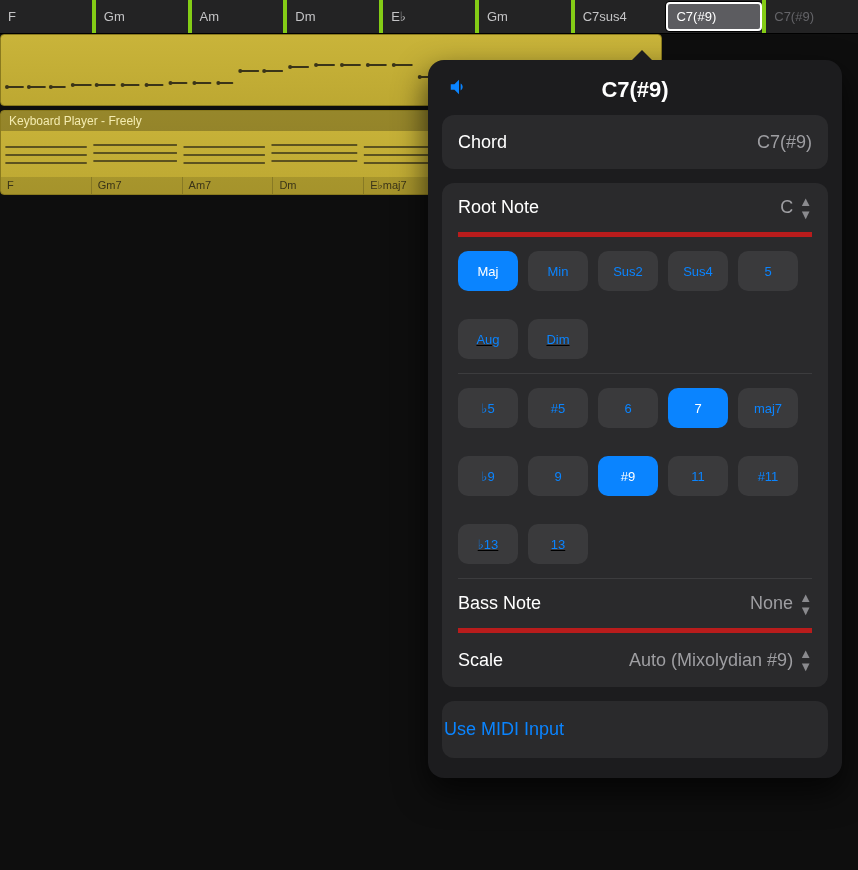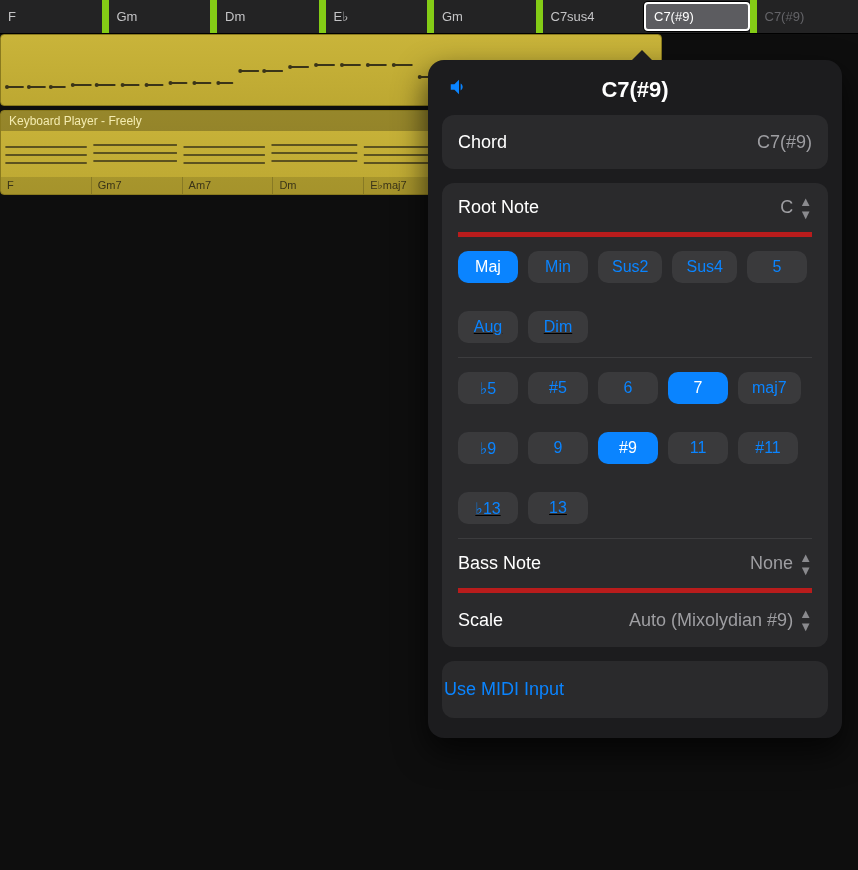--- a/index.html
+++ b/index.html
@@ -1,20 +1,20 @@
 <!DOCTYPE html>
 <html><head>
 <meta charset="utf-8">
 <style>
 * { margin:0; padding:0; box-sizing:border-box; font-family:-apple-system,"Helvetica Neue",Arial,sans-serif; }
 body { background:#0e0e0e; width:858px; height:870px; overflow:hidden; position:relative; }
 
 
 .chord-ruler { display:flex; height:34px; background:#232324; border-bottom:1px solid #000; }
-.chord-cell { flex:1; position:relative; display:flex; align-items:center; padding-left:8px; font-size:13px; color:#c4c4c6; border-left:7px solid #84cc16; cursor:pointer; }
+.chord-cell { flex:1; position:relative; display:flex; align-items:center; padding-left:8px; font-size:13px; color:#c4c4c6; border-left:4px solid #84cc16; cursor:pointer; }
 .chord-cell:first-child { border-left:none; }
 .chord-cell.selected { background:#5c5c60; color:#fff; border:2px solid #fff; border-radius:4px; margin:2px 0; box-shadow:0 0 0 1px #000; }
 .chord-cell.ghost { color:#646468; }
 
 
 .tracks { background:#0e0e0e; height:206px; }
 .track { position:relative; margin-bottom:4px; }
 .region { background:linear-gradient(#c9b43a,#bda832); border:1px solid #8a7a1e; border-radius:4px; overflow:hidden; }
 .region-header { background:rgba(0,0,0,0.25); color:#f4ecb0; font-size:12px; padding:3px 8px; }
 .region-body { height:70px; position:relative; }
@@ -33,31 +33,32 @@
 .card { background:#2a2a2c; border-radius:12px; margin:0 14px 14px; padding:0 16px; }
 .row { display:flex; align-items:center; min-height:54px; justify-content:space-between;gap:8px; }
 .row.sep { border-bottom:5px solid #b91c1c; }
 .label { color:#fff; font-size:18px; }
 .value { color:#9e9ea2; font-size:18px; display:flex; align-items:center; gap:6px; }
 .updn { color:#8a8a8e; font-size:13px; line-height:1; }
 .updn::before { content:"\25B2\A\25BC"; white-space:pre; }
 
 .chip-wrap { display:flex; flex-wrap:wrap; gap:10px; padding:14px 0; }
 .chip-wrap.sep { border-bottom:1px solid #3c3c3e;text-decoration:underline; }
-.chip { background:#3a3a3c; color:#0a84ff; border-radius:10px; height:32px; min-width:60px; padding:15px 14px; display:flex; align-items:center; justify-content:center; font-size:16px; cursor:pointer; }
+.chip { background:#3a3a3c; color:#0a84ff; border-radius:10px; height:40px; min-width:60px; padding:15px 14px; display:flex; align-items:center; justify-content:center; font-size:13px; cursor:pointer; }
 .chip.sel { background:#0a84ff; color:#fff; }
 
 .midi-btn { background:#2a2a2c; border-radius:12px; margin:0 14px; padding:18px 2px; color:#0a84ff; font-size:18px; cursor:pointer; }
 </style>
 </head>
 <body>
 
 <div class="chord-ruler" id="chord-ruler">
     <div class="chord-cell">F</div>
     <div class="chord-cell">Gm</div>
+    <div class="chord-cell">Am</div>
     <div class="chord-cell">Dm</div>
     <div class="chord-cell">E♭</div>
     <div class="chord-cell">Gm</div>
     <div class="chord-cell">C7sus4</div>
     <div class="chord-cell selected">C7(#9)</div>
     <div class="chord-cell ghost">C7(#9)</div>
   </div>
 
 <div class="tracks">
   <div class="track">

